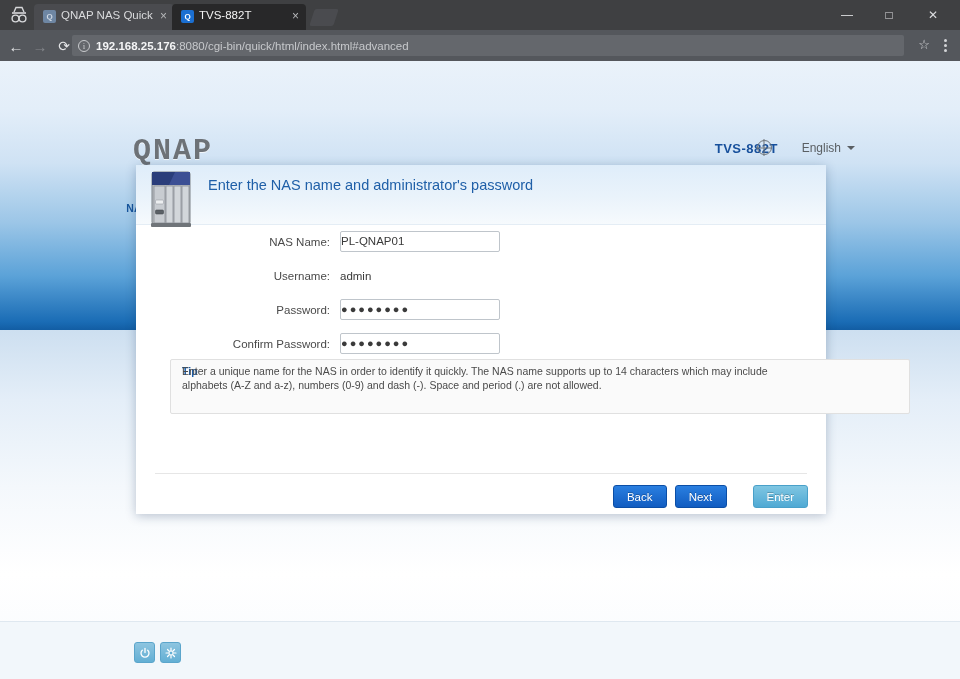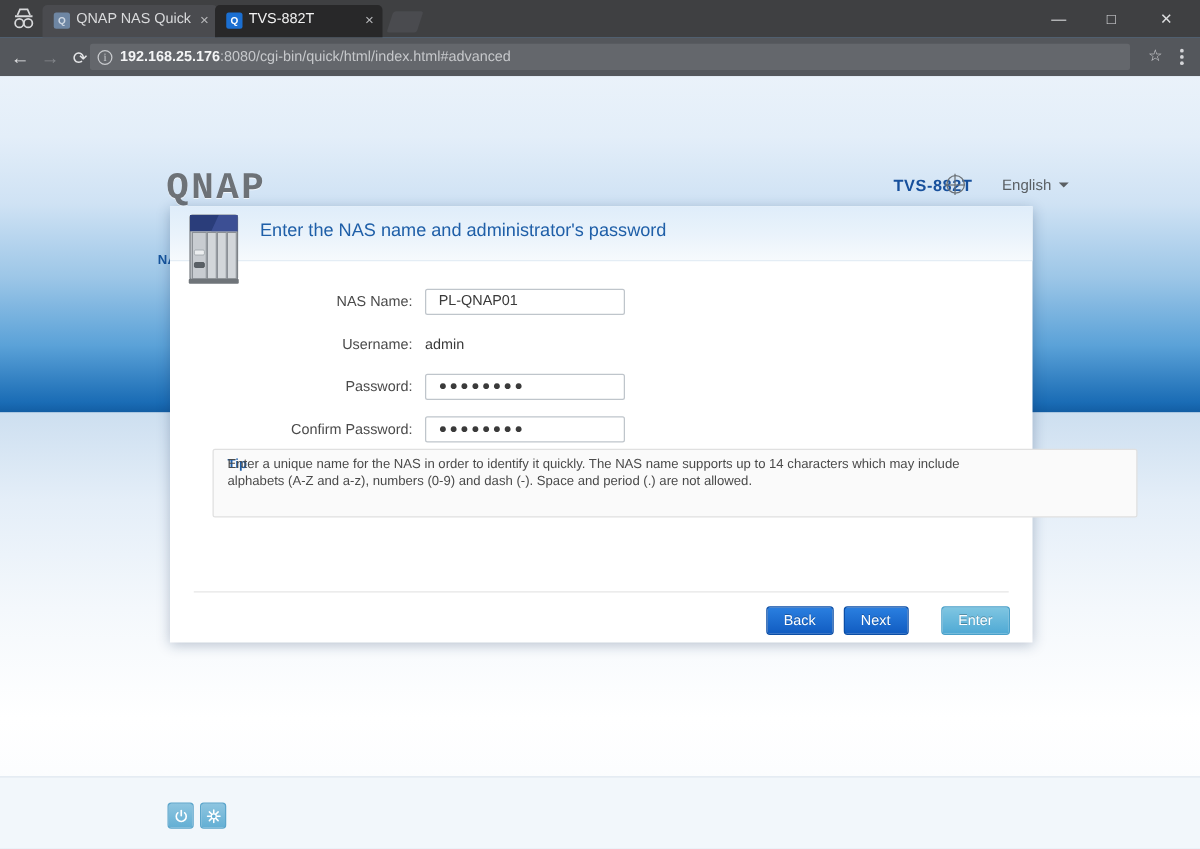--- a/index.html
+++ b/index.html
@@ -191,42 +191,42 @@
     letter-spacing: .2px; white-space: nowrap;
   }
 
   
   .panel {
     position: absolute; left: 136px; top: 104px; width: 690px; height: 349px;
     background: #ffffff;
     box-shadow: 0 2px 10px rgba(20,50,90,.28);
   }
   .panel-head {
-    position: relative; height: 44px;
+    position: relative; height: 60px;
     background: linear-gradient(180deg,#dfedfa 0%, #eaf3fb 55%, #f6fafd 100%);
     border-bottom: 1px solid #e4edf5;
   }
   .panel-title {
     position: absolute; left: 72px; top: 12px;
     font-size: 14.5px; color: #1f5fa8;
   }
   .nas-icon {
     position: absolute; left: 13px; top: 5px; width: 44px; height: 58px; z-index: 3;
   }
   .form { position: absolute; left: 0; top: 44px; width: 690px; }
   .row { display: flex; align-items: center; height: 25px; margin-bottom: 9px; }
   .row .lab {
     width: 204px; text-align: right; padding-right: 10px;
     font-size: 11.5px; color: #4a4a4a;
   }
   .row .inp {
     width: 160px; height: 21px;
     border: 1px solid #bfc5cb; background: #fff; border-radius: 2px;
     font-size: 11.5px; color: #3a3a3a;
-    padding: 0 10px; line-height: 19px;
+    padding: 0 0; line-height: 19px;
     font-family: "Liberation Sans", sans-serif;
   }
   .row .val { font-size: 11.5px; color: #3a3a3a; }
   .row .dots { letter-spacing: 2px; font-size: 11px; color: #3a3a3a; }
   .checkrow { display: flex; align-items: center; margin-left: 214px; margin-top: 1px; }
   .cbox {
     width: 11px; height: 11px; border: 1px solid #b4bcc4;
     background: #f0f2f4; margin-right: 6px; border-radius: 1px;
     cursor: pointer;
   }

